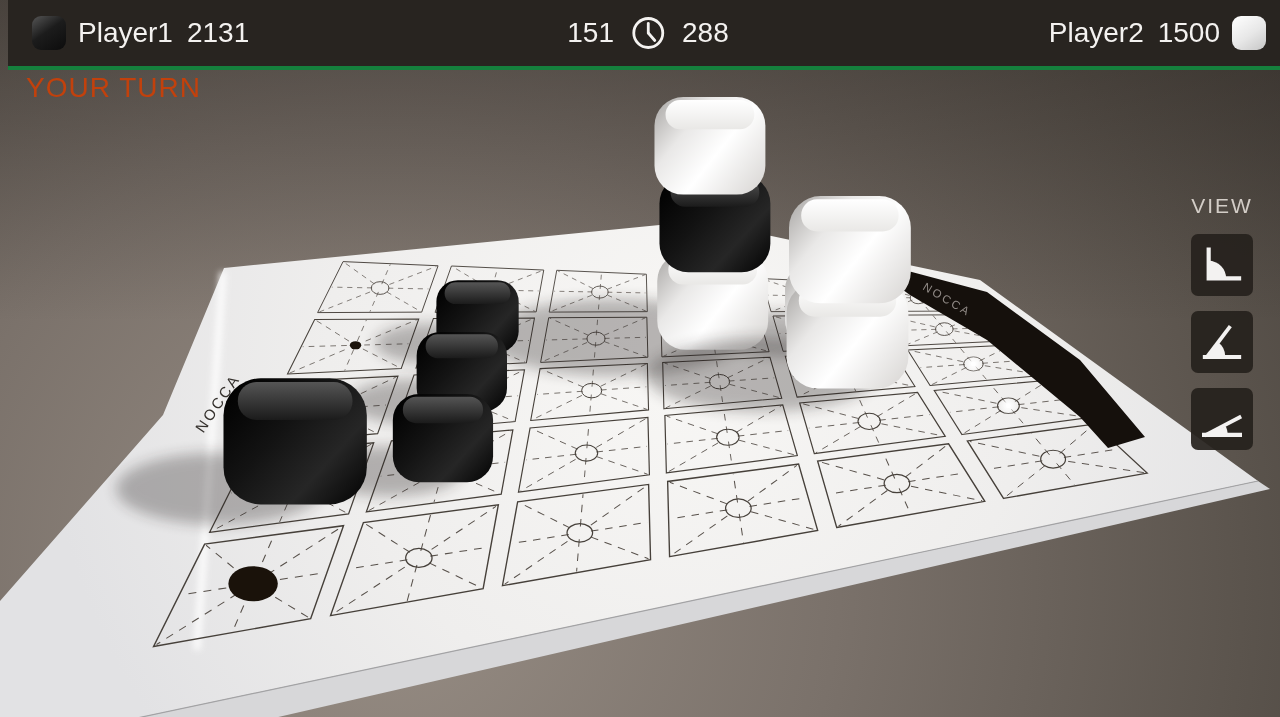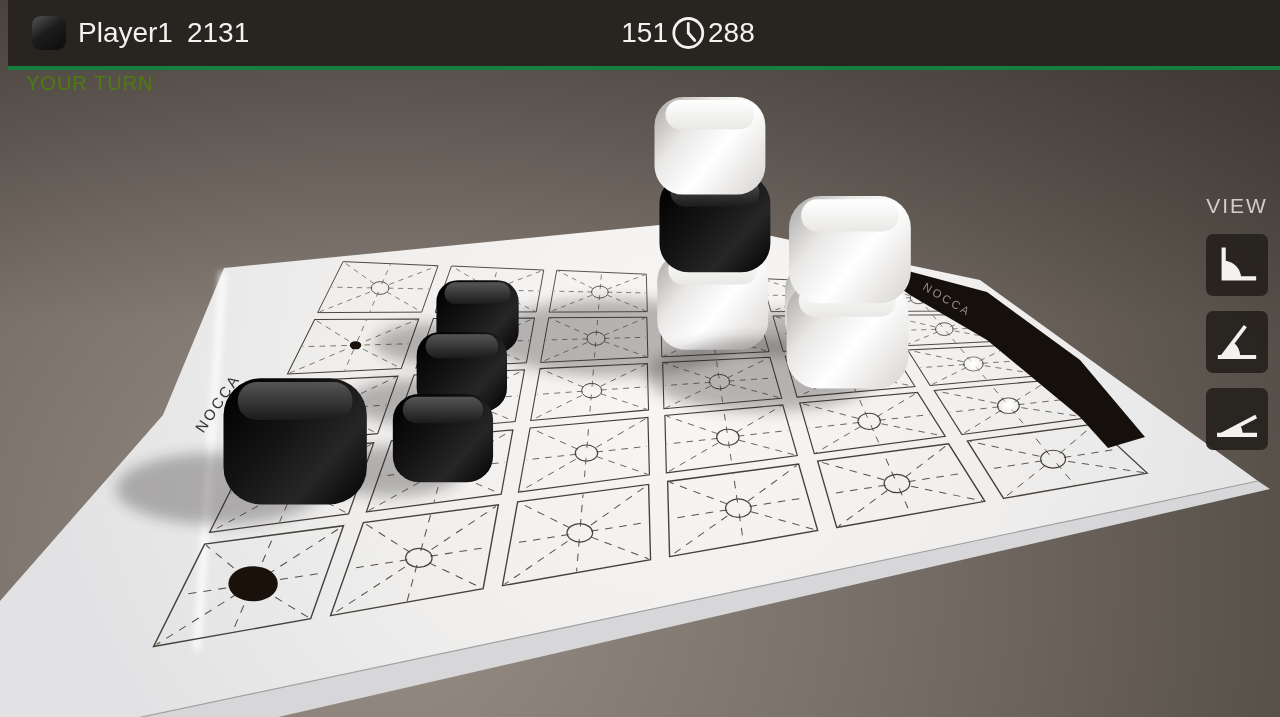--- a/index.html
+++ b/index.html
@@ -4,31 +4,31 @@
 <style>
   html,body{margin:0;padding:0;background:#000;}
   .stage{position:relative;width:1280px;height:717px;overflow:hidden;
          font-family:"Liberation Sans",sans-serif;-webkit-font-smoothing:antialiased;}
   svg#scene{position:absolute;left:0;top:0;}
   
   .topbar{position:absolute;left:8px;top:0;width:100%;height:66px;background:#282420;
           border-bottom:4px solid #15803d;display:flex;align-items:center;z-index:5;}
   .hgroup{display:flex;align-items:center;gap:12px;color:#f4f2f0;font-size:28px;}
   .hgroup.left{position:absolute;left:24px;}
-  .hgroup.center{position:absolute;left:50%;transform:translateX(-50%);gap:0;margin-left:40px;}
+  .hgroup.center{position:absolute;left:50%;transform:translateX(-50%);gap:14px;}
   .hgroup.right{position:absolute;right:22px;}
   .cube{width:34px;height:34px;border-radius:9px;display:inline-block;}
   .cube.black{background:linear-gradient(145deg,#565656,#1c1c1c 45%,#0c0c0c);}
   .cube.white{background:linear-gradient(145deg,#ffffff,#e7e7e7 55%,#c6c6c6);}
   .score{margin-left:2px;}
   
-  .your-turn{position:absolute;left:26px;top:72px;font-size:20px;letter-spacing:1px;
-             color:#4d7c0f;z-index:4;}
+  .your-turn{position:absolute;left:26px;top:72px;font-size:28px;letter-spacing:1px;
+             color:#c2410c;z-index:4;}
   
-  .view-panel{position:absolute;right:11px;top:194px;width:64px;z-index:4;
+  .view-panel{position:absolute;right:26px;top:194px;width:64px;z-index:4;
               display:flex;flex-direction:column;align-items:center;}
   .view-label{font-size:21px;letter-spacing:2px;color:#d3cdc7;margin-bottom:16px;}
   .view-btn{width:62px;height:62px;margin-bottom:15px;border:none;cursor:pointer;
             background:rgba(38,33,29,.93);border-radius:7px;padding:6px;
             display:flex;align-items:center;justify-content:center;}
   .view-btn svg{width:50px;height:50px;display:block;}
 </style>
 </head>
 <body>
 
@@ -545,20 +545,25 @@
     </div>
     <div class="hgroup center">
       <span>151</span>
       <svg width="40" height="40" viewBox="0 0 40 40">
         <circle cx="20" cy="20" r="14.5" fill="none" stroke="#f4f2f0" stroke-width="2.8"></circle>
         <line x1="20" y1="20" x2="20" y2="10.5" stroke="#f4f2f0" stroke-width="2.8" stroke-linecap="round"></line>
         <line x1="20" y1="20" x2="26.5" y2="27.5" stroke="#f4f2f0" stroke-width="2.8" stroke-linecap="round"></line>
       </svg>
       <span>288</span>
     </div>
+    <div class="hgroup right">
+      <span>Player2</span>
+      <span class="score">1500</span>
+      <span class="cube white"></span>
+    </div>
   </header>
 
   <div class="your-turn">YOUR TURN</div>
 
   <aside class="view-panel">
     <div class="view-label">VIEW</div>
     <button class="view-btn">
       <svg viewBox="0 0 60 60">
         <path d="M14 9 V46 H53" fill="none" stroke="#f3f2f1" stroke-width="5"></path>
         <path d="M14 46 L14 25 A21 21 0 0 1 35 46 Z" fill="#f3f2f1"></path>

